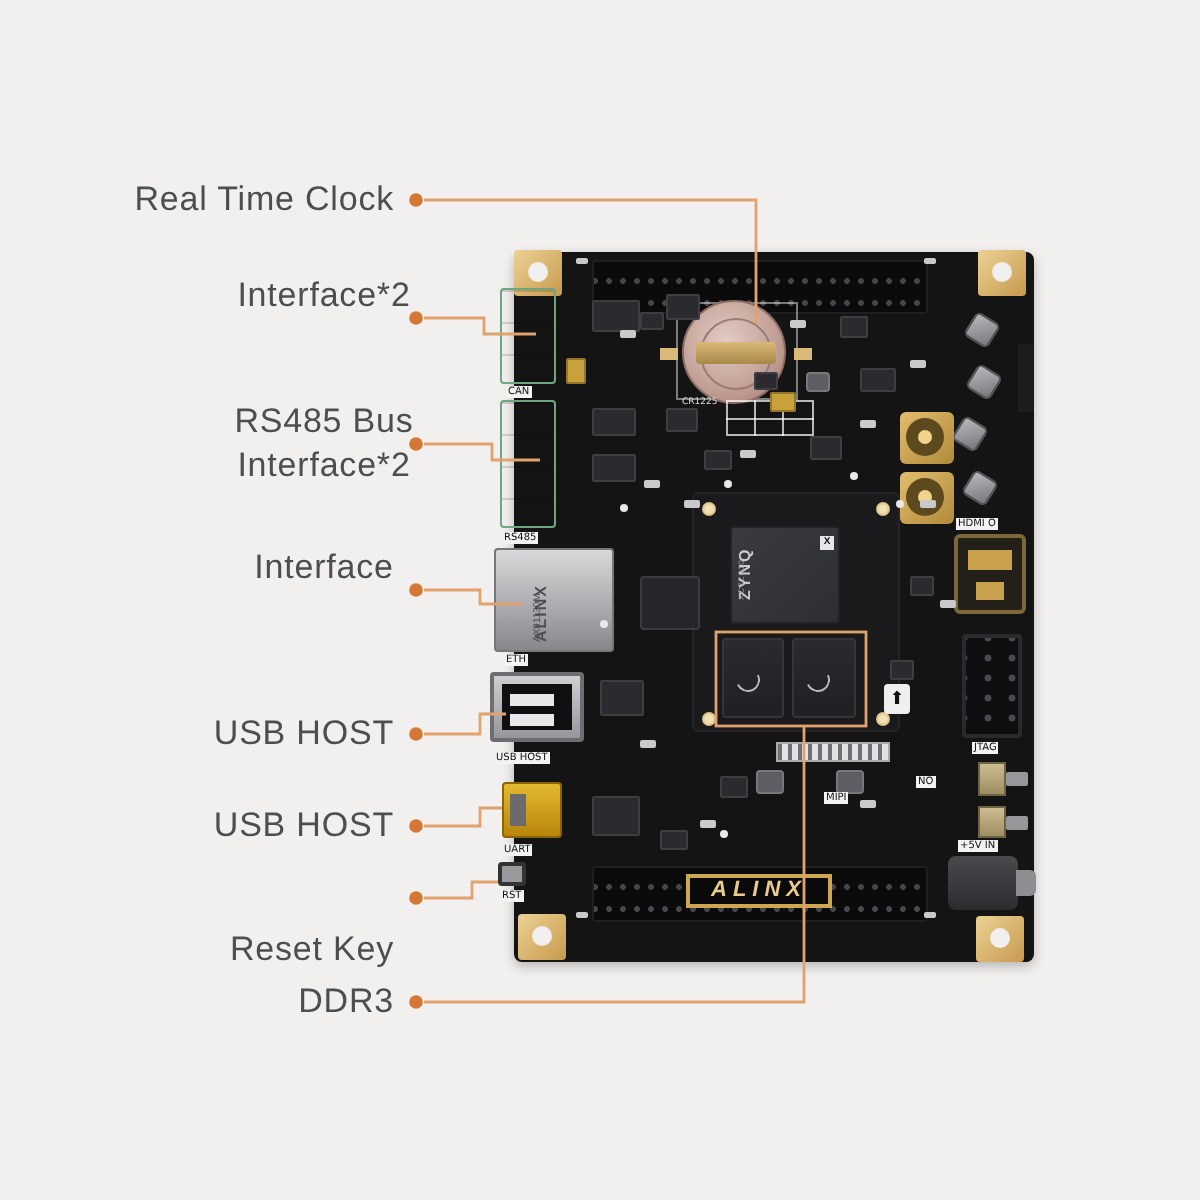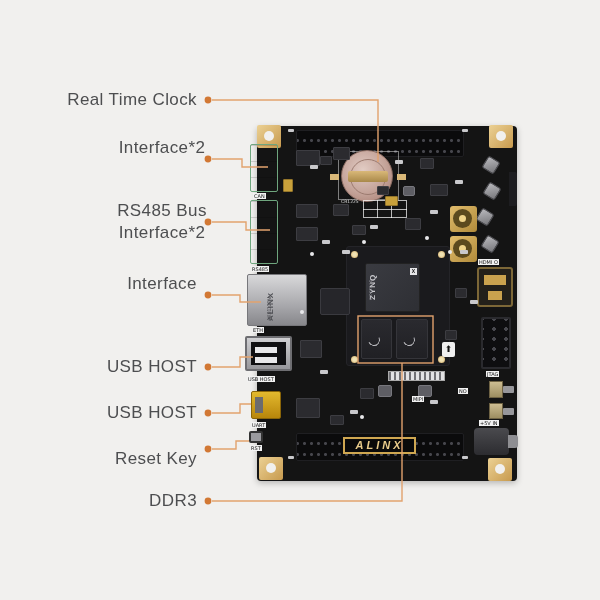--- a/index.html
+++ b/index.html
@@ -9,21 +9,21 @@
   
   .callout{position:absolute;color:#4d4e50;font-size:17px;line-height:22px;letter-spacing:.4px;white-space:nowrap;}
   .callout.right{right:403px;text-align:right;}
   .callout.center{left:92px;width:140px;text-align:center;white-space:normal;}
   #co-rtc{top:89px;}
   #co-can{top:137px;}
   #co-rs485{top:200px;}
   #co-gbe{top:273px;}
   #co-usbhost{top:356px;}
   #co-usbuart{top:402px;}
-  #co-reset{top:448px;}
+  #co-reset{top:464px;}
   #co-ddr3{top:490px;}
 
   
   .leaders{position:absolute;left:0;top:0;pointer-events:none;z-index:30;}
   .leaders polyline,.leaders rect{fill:none;stroke:#e2a26d;stroke-width:1.4;}
   .leaders circle{fill:#d27834;stroke:none;}
 
   
   .board{position:absolute;left:257px;top:126px;width:260px;height:355px;background:#141414;border-radius:4px;z-index:5;
          box-shadow:0 2px 6px rgba(0,0,0,.25);}

